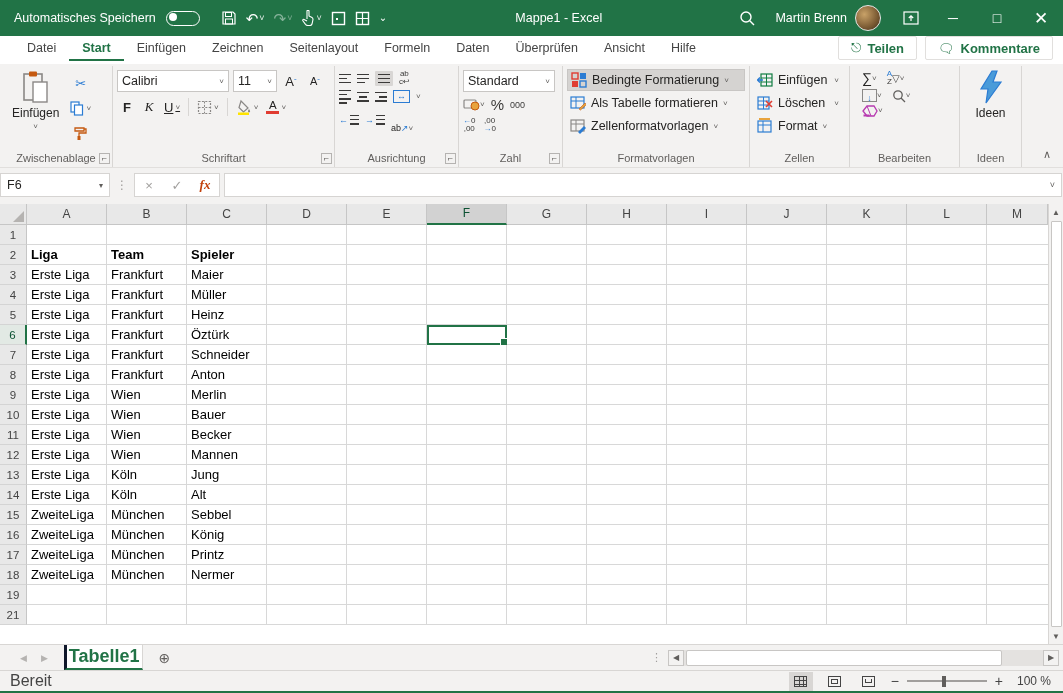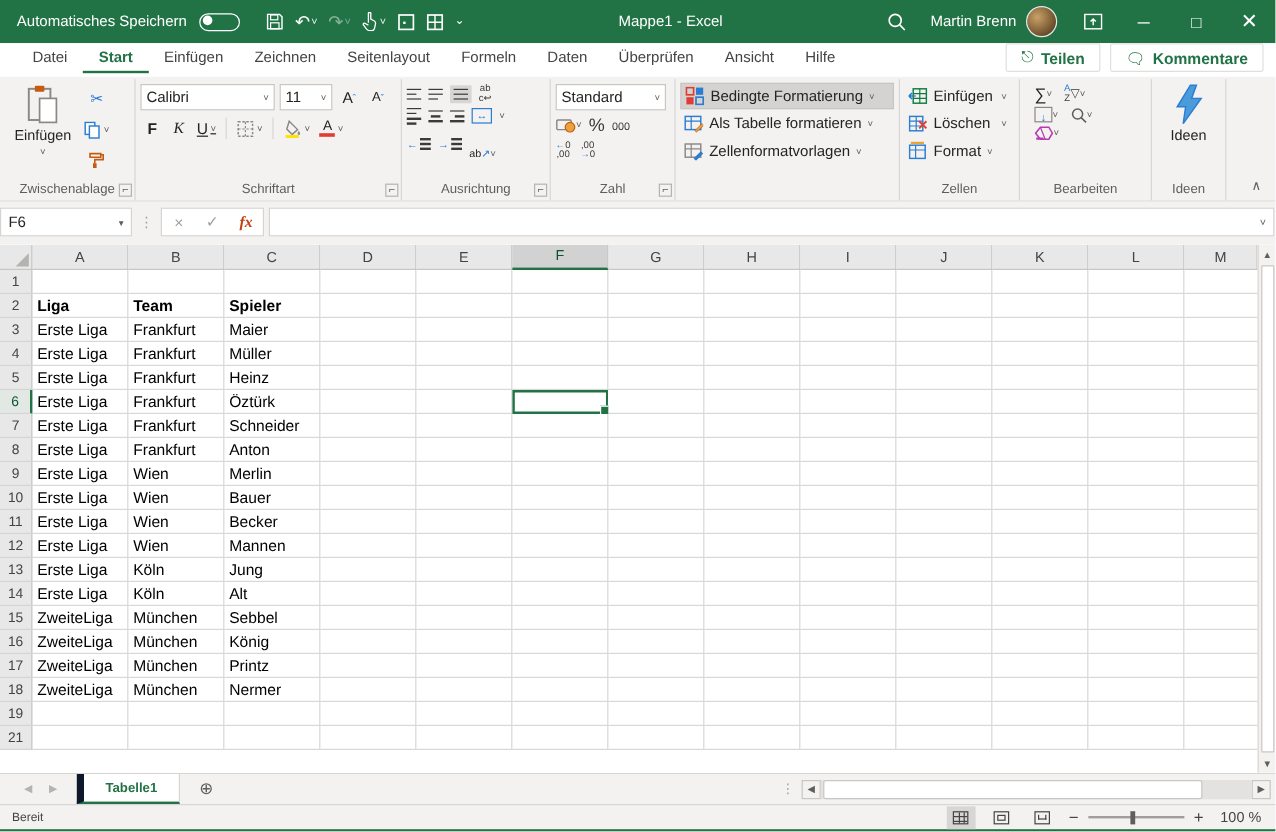--- a/index.html
+++ b/index.html
@@ -88,31 +88,31 @@
   .gcell.bold { font-weight:bold; }
   .gcell.selcell { position:relative; border:none; box-shadow:inset 0 0 0 2px #217346; }
   .gcell.selcell::after { content:""; position:absolute; right:-1px; bottom:-1px; width:6px; height:6px; background:#217346; border:1px solid #fff; }
   .vscroll { width:15px; flex:0 0 auto; background:#f3f2f1; border-left:1px solid #d8d6d4; display:flex; flex-direction:column; align-items:center; }
   .vscroll .arr { height:16px; font-size:8px; color:#605e5c; display:flex; align-items:center; }
   .vthumb { flex:1 1 auto; width:11px; background:#fff; border:1px solid #c8c6c4; border-radius:1px; margin:1px 0; }
 
   
   .sheetbar { height:26px; background:#f3f2f1; border-top:1px solid #d8d6d4; display:flex; align-items:stretch; flex:0 0 auto; }
   .snav { display:flex; align-items:center; gap:14px; padding:0 16px 0 20px; color:#b5b3b1; font-size:9px; }
-  .stab { background:#fff; border-right:1px solid #d8d6d4; border-left:6px solid #0f172a; border-bottom:2px solid #217346; color:#217346; font-weight:bold; font-size:11px; display:flex; align-items:center; padding:0 18px; }
+  .stab { background:#fff; border-right:1px solid #d8d6d4; border-left:3px solid #0f172a; border-bottom:2px solid #217346; color:#217346; font-weight:bold; font-size:18px; display:flex; align-items:center; padding:0 2px; }
   .newsheet { display:flex; align-items:center; padding:0 16px; color:#605e5c; font-size:14px; }
   .sheet-dots { display:flex; align-items:center; color:#a19f9d; margin-left:auto; padding:0 6px; font-size:11px; }
   .hscroll { display:flex; align-items:center; width:395px; padding-right:4px; }
   .hs-arr { width:16px; height:16px; background:#f3f2f1; border:1px solid #c8c6c4; color:#605e5c; font-size:8px; display:flex; align-items:center; justify-content:center; }
   .hs-track { flex:1; height:16px; background:#e4e2e0; position:relative; }
   .hs-thumb { position:absolute; left:2px; top:0; height:16px; width:88%; background:#fff; border:1px solid #c8c6c4; border-radius:2px; }
 
   
   .statusbar { height:23px; background:#f3f2f1; border-top:1px solid #d8d6d4; display:flex; align-items:center; flex:0 0 auto; border-bottom:2px solid #217346; }
-  .sb-status { padding-left:10px; font-size:10px; color:#444; }
+  .sb-status { padding-left:10px; font-size:16px; color:#444; }
   .sb-right { margin-left:auto; display:flex; align-items:center; gap:10px; padding-right:12px; }
   .viewbtn { width:24px; height:19px; display:flex; align-items:center; justify-content:center; }
   .viewbtn.sel { background:#d8d6d4; }
   .vb-ic { width:13px; height:11px; border:1px solid #444; position:relative; }
   .vb-ic.gridic { background:
       linear-gradient(#444,#444) 0 3.5px/100% 1px no-repeat,
       linear-gradient(#444,#444) 0 7px/100% 1px no-repeat,
       linear-gradient(#444,#444) 4px 0/1px 100% no-repeat,
       linear-gradient(#444,#444) 8px 0/1px 100% no-repeat; }
   .vb-ic.pageic::after { content:""; position:absolute; inset:2px; border:1px solid #444; }
@@ -424,20 +424,21 @@
             <svg class="micon" viewBox="0 0 16 16">
                 <rect x="1" y="2" width="13" height="11" fill="none" stroke="#8a8886" stroke-width="1.2"></rect>
                 <path d="M1 6h13M6 2v11" stroke="#8a8886"></path>
                 <path d="M8 14l6-6 2 2-6 6z" fill="#2b7cd3"></path>
               </svg>
             <span>Zellenformatvorlagen</span>
               <span class="chev-s">˅</span>
           </div>
         </div>
       </div>
+      <div class="rg-label"><span>Formatvorlagen</span></div>
     </div>
 
     <div class="rgroup" style="width:100px;">
       <div class="rg-body">
         <div class="vstack" style="width:100%; gap:1px; padding-top:1px;">
           <div class="menurow">
             <svg class="micon" viewBox="0 0 16 16">
                 <rect x="4" y="2" width="11" height="12" fill="none" stroke="#107c41" stroke-width="1.2"></rect>
                 <path d="M4 6h11M4 10h11M9.5 2v12" stroke="#107c41"></path>
                 <path d="M6 8H1M3 5.5 0.5 8 3 10.5" fill="none" stroke="#2b7cd3" stroke-width="1.4"></path>

